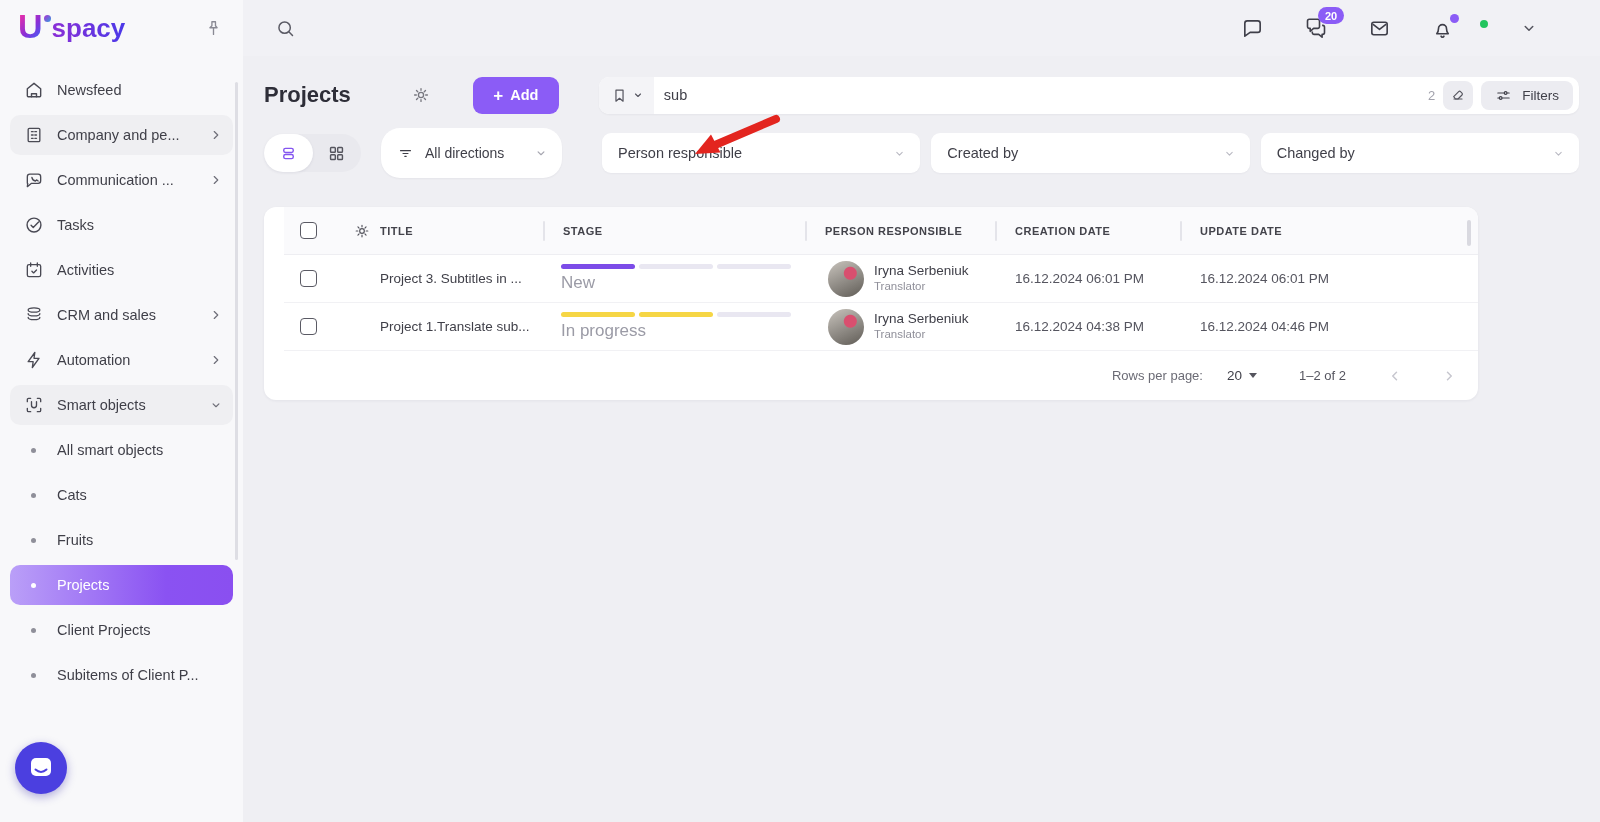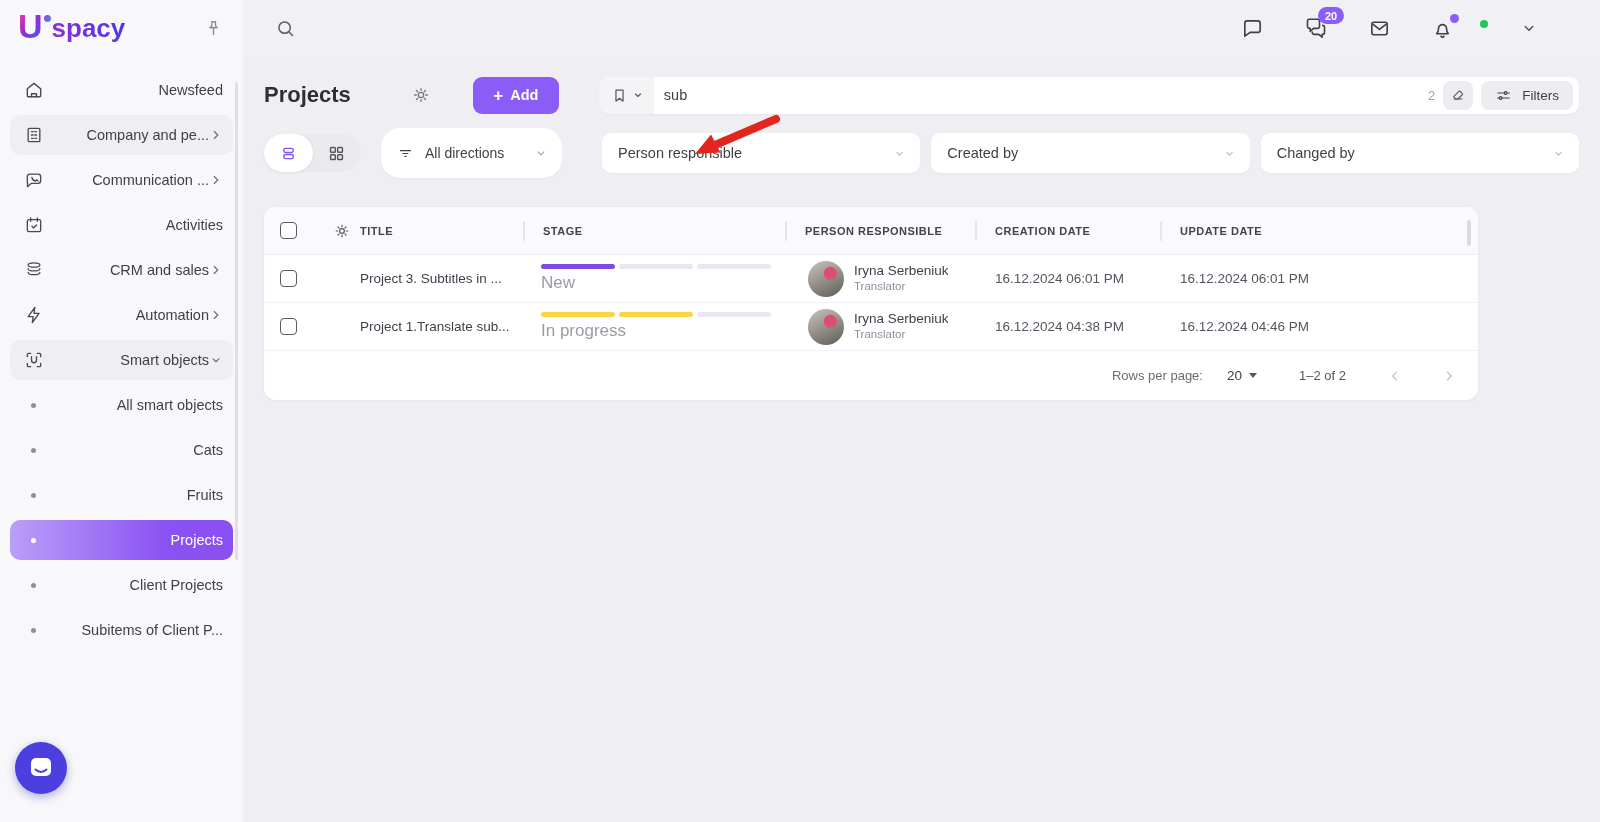--- a/index.html
+++ b/index.html
@@ -17,21 +17,21 @@
   .logo-u { font-size:34px; font-weight:bold; line-height:30px;
     background:linear-gradient(135deg,#ff2f9e 0%,#8b2fd6 55%,#2f6bff 100%);
     -webkit-background-clip:text; background-clip:text; color:transparent; }
   .logo-dot { width:7px; height:7px; border-radius:50%; margin:4px 1px 0 1px;
     background:linear-gradient(135deg,#b12fd2,#2f9ee0); }
   .logo-rest { font-size:26px; font-weight:bold; line-height:34px;
     background:linear-gradient(90deg,#8b2fd6,#4b39e8);
     -webkit-background-clip:text; background-clip:text; color:transparent; }
   .pin-btn { color:#8A8A94; display:flex; cursor:pointer; }
 
-  .nav { padding:14px 10px 0 10px;text-align:right; }
+  .nav { padding:14px 10px 0 10px; }
   .nav-item { display:flex; align-items:center; height:40px; margin-bottom:5px;
     padding:0 10px 0 13px; border-radius:10px; cursor:pointer;
     font-size:14.5px; color:#3F3F48; }
   .nav-item .nicon { width:21px; height:21px; margin-right:13px; display:flex;
     align-items:center; justify-content:center; color:#4A4A54; flex:0 0 21px; }
   .nav-item .nlabel { flex:1; white-space:nowrap; overflow:hidden; }
   .nav-item.highlighted { background:#EFEFF2; }
   .nav-item.selected { background:linear-gradient(90deg,#BA9FF8 0%,#8A52F2 70%,#8A4FF0 100%);
     color:#FFFFFF; }
   .nav-item .dot { width:5px; height:5px; border-radius:50%; background:#8F8F99;
@@ -112,21 +112,21 @@
     box-shadow:0 1px 2px rgba(30,30,60,.05); }
   .directions .chev { margin-left:auto; color:#A6A6B0; }
   .filter-selects { margin-left:40px; flex:1; display:flex; gap:11px; }
   .fselect { flex:1; height:40px; background:#fff; border-radius:9px;
     display:flex; align-items:center; padding:0 14px 0 16px; font-size:14.5px;
     color:#3F3F48; cursor:pointer; box-shadow:0 1px 2px rgba(30,30,60,.04); }
   .fselect .chev { margin-left:auto; color:#B9B9C2; }
 
   
   .card { margin-top:34px; width:1214px; background:#fff; border-radius:12px;
-    box-shadow:0 1px 3px rgba(30,30,60,.06); overflow:hidden; position:relative; }
+    box-shadow:0 1px 3px rgba(30,30,60,.06); overflow:hidden; position:relative;padding-left:20px; }
   .tgrid { display:grid;
     grid-template-columns:56px 40px 163px 262px 190px 185px 1fr;
     align-items:center; }
   .thead { height:48px; background:#FAFAFC; border-bottom:1px solid #EEEEF2; }
   .th { font-size:11px; font-weight:bold; letter-spacing:.5px; color:#43434B;
     padding-left:20px; position:relative; height:100%; display:flex;
     align-items:center; }
   .th.first { padding-left:0; }
   .th .divider { position:absolute; left:0; top:14px; width:2px; height:20px;
     background:#E4E4EA; border-radius:1px; }
@@ -214,20 +214,30 @@
               <path d="M20 13a3 3 0 0 1-3 3H9l-5 4 .5-4H4a0 0 0 0 1 0 0V8a3 3 0 0 1 3-3h10a3 3 0 0 1 3 3z"></path>
               <path d="M9.5 9c.4 2 2.2 3.8 4.2 4.2l1.3-1.3 2 1.3"></path>
             </svg>
           </span>
     <span class="nlabel">Communication ...</span>
     <span class="chev">
             <svg width="14" height="14" viewBox="0 0 24 24" fill="none" stroke="currentColor" stroke-width="2" stroke-linecap="round" stroke-linejoin="round">
               <path d="m9 6 6 6-6 6"></path>
             </svg>
           </span>
+  </div>
+        <div class="nav-item">
+    <span class="nicon">
+            <svg width="20" height="20" viewBox="0 0 24 24" fill="none" stroke="currentColor" stroke-width="1.7" stroke-linecap="round" stroke-linejoin="round">
+              <circle cx="12" cy="12" r="8.3"></circle>
+              <path d="m8.5 12.3 2.6 2.6 6.4-6.4"></path>
+            </svg>
+          </span>
+    <span class="nlabel">Tasks</span>
+
   </div>
         <div class="nav-item">
     <span class="nicon">
             <svg width="20" height="20" viewBox="0 0 24 24" fill="none" stroke="currentColor" stroke-width="1.6" stroke-linecap="round" stroke-linejoin="round">
               <rect x="4" y="5.5" width="16" height="14.5" rx="2"></rect>
               <path d="M8 3.5v4M16 3.5v4"></path>
               <path d="m9.5 13.5 2 2 3.5-3.5"></path>
             </svg>
           </span>
     <span class="nlabel">Activities</span>

